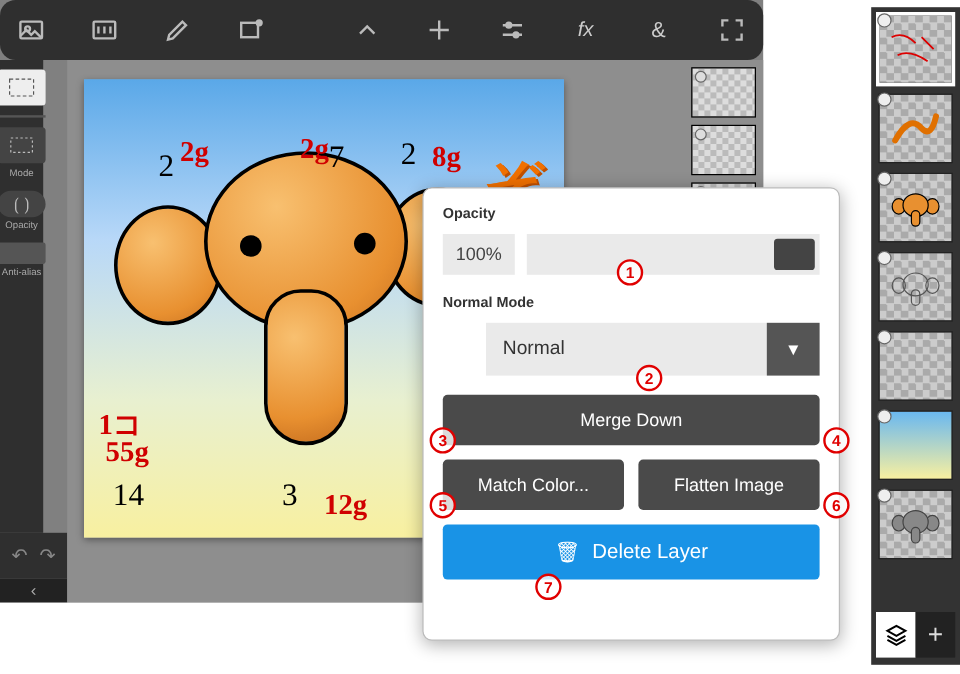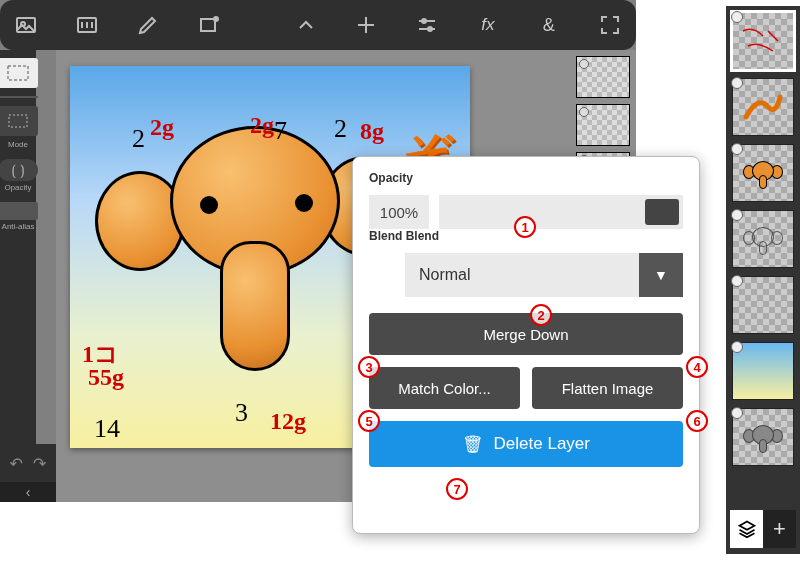--- a/index.html
+++ b/index.html
@@ -129,21 +129,21 @@
     position:absolute;
     left:352px; top:156px;
     width:348px; height:378px;
     background:#fff;
     border:1px solid #bbb;
     border-radius:8px;
     box-shadow: 0 3px 14px rgba(0,0,0,0.3);
     padding:14px 16px;
   }
   .panel h3 { font-size:12px; font-weight:600; color:#333; margin-bottom:10px;}
-  .opacity-row{display:flex; align-items:center; gap:10px; }
+  .opacity-row{display:flex; align-items:center; gap:10px; margin-bottom:16px;}
   .op-val{width:60px; height:34px; background:#eaeaea; display:flex; align-items:center; justify-content:center; font-size:15px; color:#444;}
   .op-slider{flex:1; height:34px; background:#eaeaea; position:relative;}
   .op-slider-knob{position:absolute; right:4px; top:4px; width:34px; height:26px; background:#444; border-radius:3px;}
   .blend-row{display:flex; margin-bottom:16px;margin-left:36px;}
   .blend-sel{flex:1; height:44px; background:#eaeaea; display:flex; align-items:center; padding:0 14px; font-size:16px; color:#333;}
   .blend-dd{width:44px; height:44px; background:#555; display:flex; align-items:center; justify-content:center; color:#fff; font-size:14px;}
   .btn-row{display:flex; gap:12px; margin-bottom:12px;}
   .dark-btn{flex:1; height:42px; background:#4a4a4a; color:#fff; border-radius:4px; display:flex; align-items:center; justify-content:center; font-size:15px;}
   .delete-btn{height:46px; background:#1993e6; color:#fff; border-radius:4px; display:flex; align-items:center; justify-content:center; font-size:17px; gap:10px;}
   
@@ -278,21 +278,21 @@
       <div id="notes-container">
           <div class="note-red" style="left: 80px; top: 48px;">2g</div>
           <div class="note-red" style="left: 180px; top: 46px;">2g</div>
           <div class="note-red" style="left: 290px; top: 52px;">8g</div>
           <div class="note-red" style="left: 12px; top: 272px;">1コ</div>
           <div class="note-red" style="left: 18px; top: 298px;">55g</div>
           <div class="note-red" style="left: 200px; top: 342px;">12g</div>
           <div class="note-blk" style="left: 62px; top: 58px;">2</div>
           <div class="note-blk" style="left: 204px; top: 50px;">7</div>
           <div class="note-blk" style="left: 264px; top: 48px;">2</div>
-          <div class="note-blk" style="left: 24px; top: 348px;">14</div>
+          <div class="note-blk" style="left: 24px; top: 332px;">14</div>
           <div class="note-blk" style="left: 165px; top: 332px;">3</div>
         </div>
       <div class="zo" style="color:#f07000;font-size:48px;font-weight:900;text-shadow:2px 2px 0 #c05000">ぞ</div>
     </div>
   </div>
 
   <div class="mini-layers">
     <div class="mini-thumb"></div>
     <div class="mini-thumb"></div>
     <div class="mini-thumb" style="height:20px"></div>
@@ -300,21 +300,21 @@
 </div>
 
 <div class="panel">
   <h3>Opacity</h3>
   <div class="opacity-row">
     <div class="op-val">100%</div>
     <div class="op-slider">
       <div class="op-slider-knob"></div>
     </div>
   </div>
-  <h3>Blend Blend</h3>
+  <h3>Normal Mode</h3>
   <div class="blend-row">
     <div class="blend-sel">
         <span>Normal</span>
       </div>
     <div class="blend-dd">▼</div>
   </div>
   <div class="btn-row">
     <div class="dark-btn">Merge Down</div>
   </div>
   <div class="btn-row">

